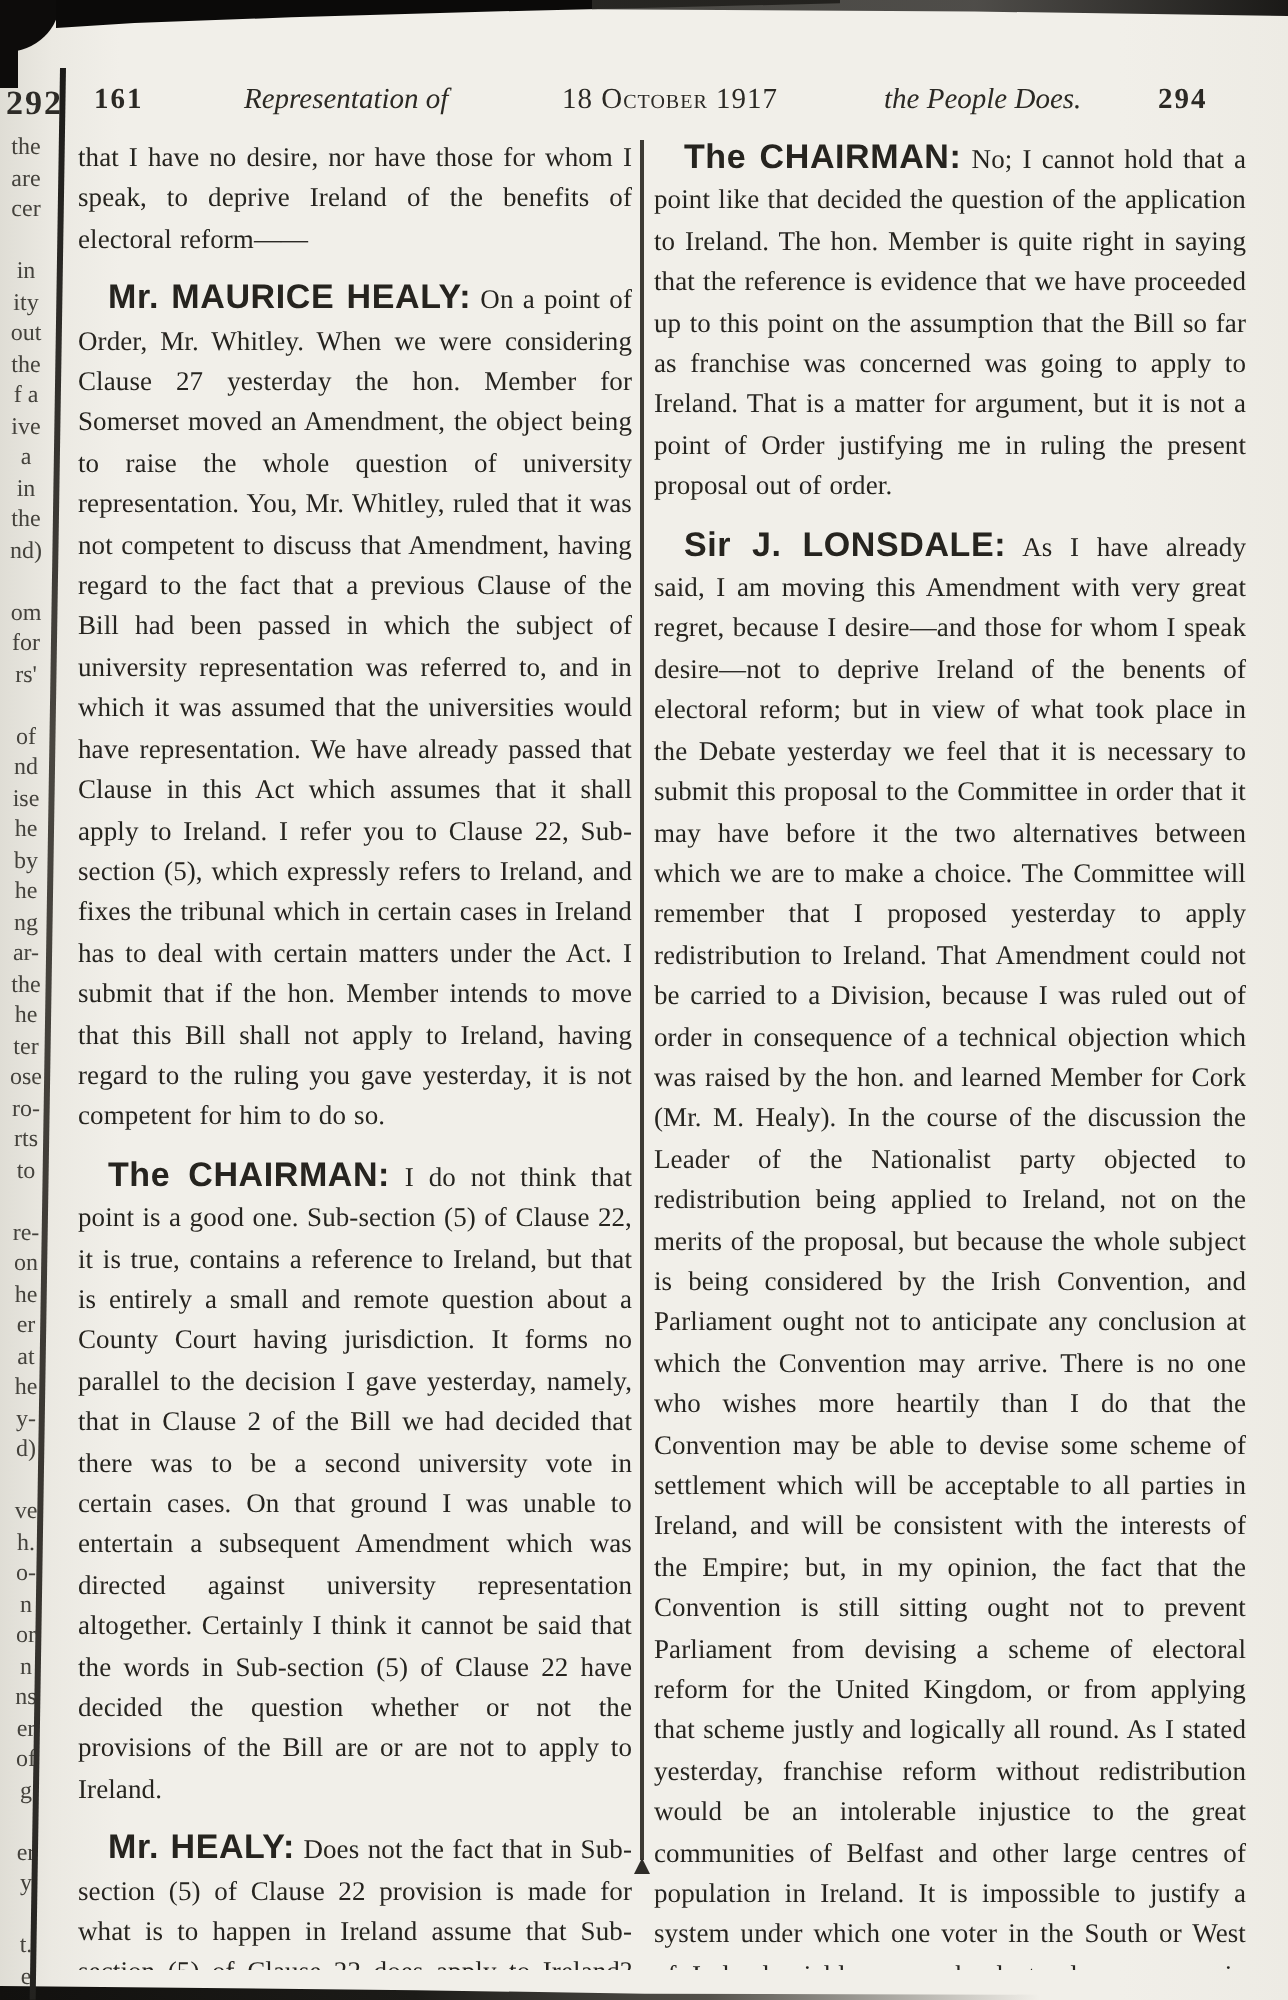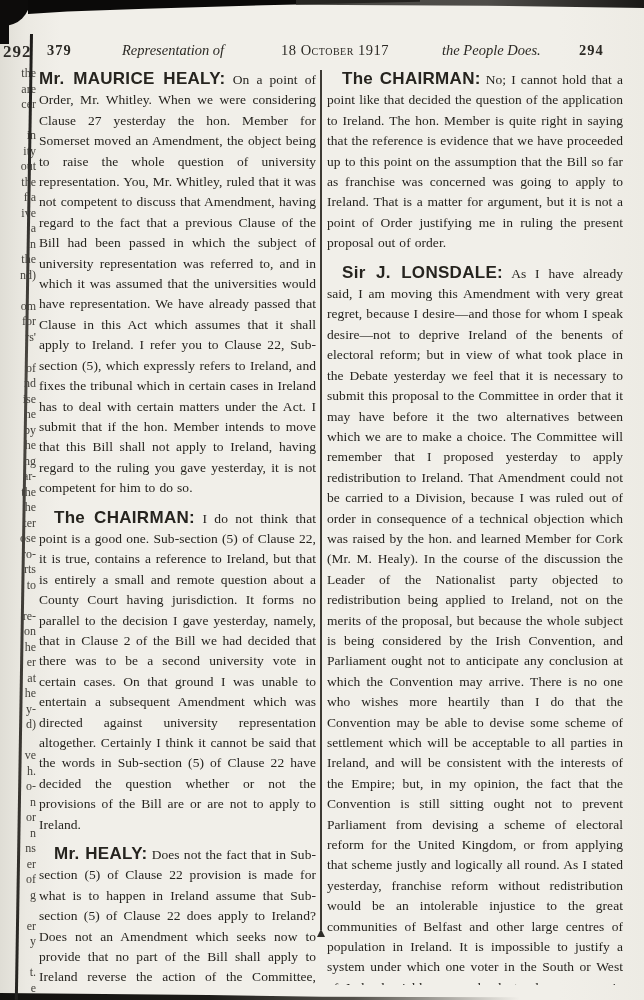--- a/index.html
+++ b/index.html
@@ -23,21 +23,21 @@
   .band-bottom {
     position:absolute; left:0; bottom:0; width:520px; height:7px;
     background:linear-gradient(90deg,#12110f 0%,#1c1b18 40%,#53504a 68%,rgba(110,106,98,0) 100%);
     clip-path:polygon(0 0,40% 30%,62% 55%,100% 62%,100% 100%,0 100%);
   }
   .corner-blob-h { position:absolute; left:0; top:0; width:30px; height:26px; background:#0d0c0b; border-bottom-right-radius:90% 100%; }
   .corner-blob-v { position:absolute; left:0; top:0; width:9px; height:44px; background:#0d0c0b; }
 
   
   .prev-num { position:absolute; left:3px; top:42px; font-weight:bold; font-size:17px; letter-spacing:1px; color:#2d2b27; }
-  .margin-strip { position:absolute; left:0; top:66px; width:26px; text-align:right; color:#44423c; font-size:12px;margin-left:10px; }
+  .margin-strip { position:absolute; left:0; top:66px; width:26px; text-align:center; color:#44423c; font-size:12px; }
   .margin-strip .frag { height:15.5px; line-height:15.5px; white-space:nowrap; }
   .gutter-line {
     position:absolute; left:30px; top:34px; width:2.5px; height:966px;
     background:linear-gradient(#1c1b19,#4a4741 35%,#37342f 80%,#23221f);
     transform:rotate(0.9deg); transform-origin:top center;
   }
 
   
   .main { position:absolute; left:34px; top:0; width:610px; height:1000px; }
   .hdr { position:absolute; top:42px; height:20px; font-size:14.5px; color:#2b2924; white-space:nowrap; }
@@ -136,27 +136,28 @@
       <div class="frag"></div>
       <div class="frag">er</div>
       <div class="frag">y</div>
       <div class="frag"></div>
       <div class="frag">t.</div>
       <div class="frag">e</div>
     </div>
   <div class="gutter-line"></div>
 
   <div class="main">
-    <div class="hdr pn" id="hdr-page-left">379</div>
+    <div class="hdr pn" id="hdr-page-left">161</div>
     <div class="hdr it" id="hdr-title-left">Representation of</div>
     <div class="hdr dt" id="hdr-date">18 October 1917</div>
     <div class="hdr it" id="hdr-title-right">the People Does.</div>
     <div class="hdr pn" id="hdr-page-right">294</div>
 
     <div class="col col-left" id="col-left">
+        <p>that I have no desire, nor have those for whom I speak, to deprive Ireland of the benefits of electoral reform——</p>
         <p><span class="speaker">Mr. MAURICE HEALY:</span> On a point of Order, Mr. Whitley. When we were considering Clause 27 yesterday the hon. Member for Somerset moved an Amendment, the object being to raise the whole question of university representation. You, Mr. Whitley, ruled that it was not competent to discuss that Amendment, having regard to the fact that a previous Clause of the Bill had been passed in which the subject of university representation was referred to, and in which it was assumed that the universities would have representation. We have already passed that Clause in this Act which assumes that it shall apply to Ireland. I refer you to Clause 22, Sub-section (5), which expressly refers to Ireland, and fixes the tribunal which in certain cases in Ireland has to deal with certain matters under the Act. I submit that if the hon. Member intends to move that this Bill shall not apply to Ireland, having regard to the ruling you gave yesterday, it is not competent for him to do so.</p>
         <p><span class="speaker">The CHAIRMAN:</span> I do not think that point is a good one. Sub-section (5) of Clause 22, it is true, contains a reference to Ireland, but that is entirely a small and remote question about a County Court having jurisdiction. It forms no parallel to the decision I gave yesterday, namely, that in Clause 2 of the Bill we had decided that there was to be a second university vote in certain cases. On that ground I was unable to entertain a subsequent Amendment which was directed against university representation altogether. Certainly I think it cannot be said that the words in Sub-section (5) of Clause 22 have decided the question whether or not the provisions of the Bill are or are not to apply to Ireland.</p>
         <p><span class="speaker">Mr. HEALY:</span> Does not the fact that in Sub-section (5) of Clause 22 provision is made for what is to happen in Ireland assume that Sub-section (5) of Clause 22 does apply to Ireland? Does not an Amendment which seeks now to provide that no part of the Bill shall apply to Ireland reverse the action of the Committee, which has already decided that Sub-section (5) of Clause 22 does apply to Ireland!</p>
       </div>
     <div class="divider"></div>
     <div class="divider-arrow"></div>
     <div class="col col-right" id="col-right">
         <p><span class="speaker">The CHAIRMAN:</span> No; I cannot hold that a point like that decided the question of the application to Ireland. The hon. Member is quite right in saying that the reference is evidence that we have proceeded up to this point on the assumption that the Bill so far as franchise was concerned was going to apply to Ireland. That is a matter for argument, but it is not a point of Order justifying me in ruling the present proposal out of order.</p>
         <p><span class="speaker">Sir J. LONSDALE:</span> As I have already said, I am moving this Amendment with very great regret, because I desire—and those for whom I speak desire—not to deprive Ireland of the benents of electoral reform; but in view of what took place in the Debate yesterday we feel that it is necessary to submit this proposal to the Committee in order that it may have before it the two alternatives between which we are to make a choice. The Committee will remember that I proposed yesterday to apply redistribution to Ireland. That Amendment could not be carried to a Division, because I was ruled out of order in consequence of a technical objection which was raised by the hon. and learned Member for Cork (Mr. M. Healy). In the course of the discussion the Leader of the Nationalist party objected to redistribution being applied to Ireland, not on the merits of the proposal, but because the whole subject is being considered by the Irish Convention, and Parliament ought not to anticipate any conclusion at which the Convention may arrive. There is no one who wishes more heartily than I do that the Convention may be able to devise some scheme of settlement which will be acceptable to all parties in Ireland, and will be consistent with the interests of the Empire; but, in my opinion, the fact that the Convention is still sitting ought not to prevent Parliament from devising a scheme of electoral reform for the United Kingdom, or from applying that scheme justly and logically all round. As I stated yesterday, franchise reform without redistribution would be an intolerable injustice to the great communities of Belfast and other large centres of population in Ireland. It is impossible to justify a system under which one voter in the South or West of Ireland wields as much electoral power as six voters in Belfast.</p>
       </div>

